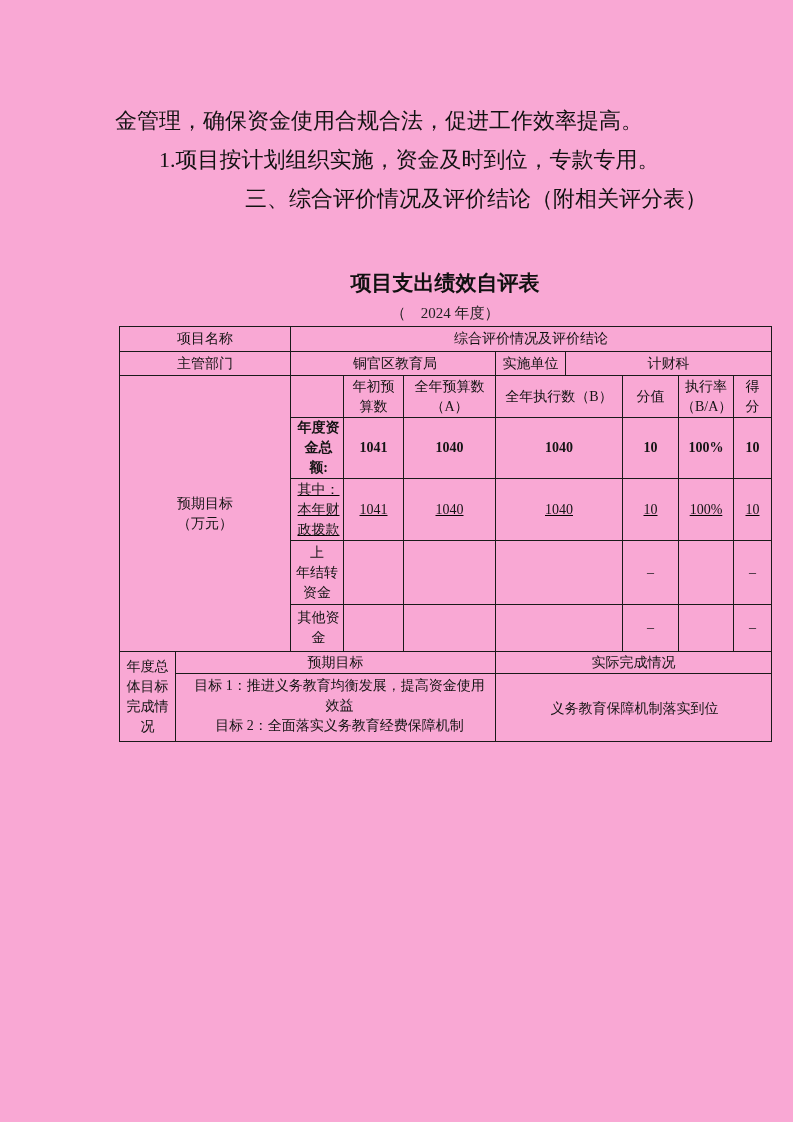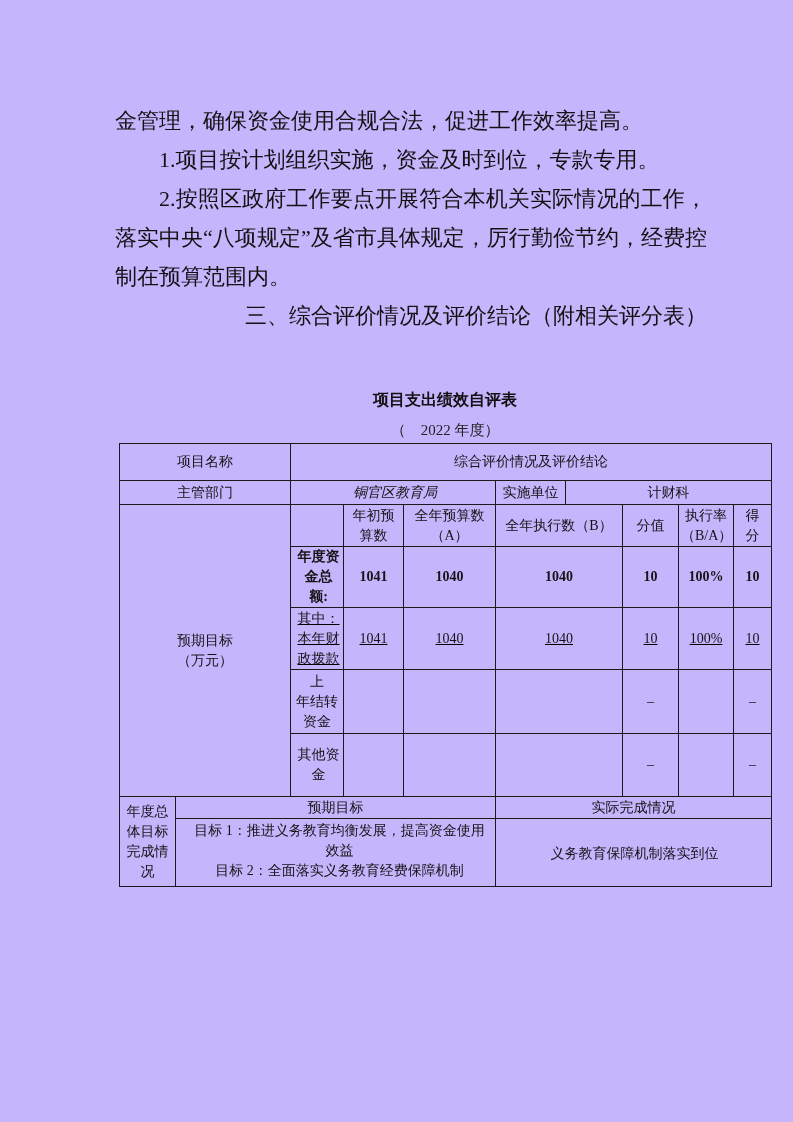--- a/index.html
+++ b/index.html
@@ -1,19 +1,19 @@
 <!DOCTYPE html>
 <html><head>
 <meta charset="utf-8">
 <style>
   html,body { margin:0; padding:0; background:#ffffff; }
   .page {
     position:relative;
     width:793px; height:1122px;
-    background:#c4b5fd;
+    background:#f9a8d4;
     overflow:hidden;
     font-family:"Liberation Serif","DejaVu Serif",serif;
     color:#000;
   }
   .bodytext { padding:101px 86px 0 115px; }
   .para {
     margin:0;
     font-size:22px;
     line-height:39px;
     text-align:justify;
@@ -24,21 +24,21 @@
   .para.heading {
     font-family:"Liberation Sans","DejaVu Sans",sans-serif;
     font-weight:normal;
     text-align:right;
   }
   .table-block { margin:50px 0 0 119px; width:652px; }
   .tbl-title {
     text-align:center;
     font-family:"Liberation Sans","DejaVu Sans",sans-serif;
     font-weight:bold;
-    font-size:16px;
+    font-size:21px;
     line-height:30px;
     color:#111;
   }
   .tbl-subtitle {
     text-align:center;
     font-size:15px;
     line-height:21px;
     margin-top:5px;
     white-space:pre;
     color:#222;
@@ -53,63 +53,62 @@
     border:1px solid #1a1a1a;
     padding:0 2px;
     text-align:center;
     vertical-align:middle;
     font-size:14px;
     line-height:20px;
     overflow:hidden;
     color:#141414;
   }
   .pre { white-space:pre-line; }
-  .t-left { text-align:left; padding-left:6px !important;font-style:italic; }
+  .t-left { text-align:left; padding-left:6px !important; }
   .sub-label { text-align:left; padding-left:5px !important; white-space:pre-line; }
   .funds-label { font-size:15px; line-height:28px; white-space:pre-line; }
   .goal-label { line-height:23px; white-space:pre-line; }
   .goals-cell {
     vertical-align:bottom;
     text-align:left;
     padding:2px 4px 5px 12px !important;
     font-size:13.5px;
     line-height:21px;
   }
   .actual-cell {
     vertical-align:top;
     text-align:left;
     padding:3px 4px 0 6px !important;
     font-size:12px;
     line-height:18px;
   }
-  tr.r1 { height:37px; }
+  tr.r1 { height:25px; }
   tr.r2 { height:24px; }
   tr.r3 { height:42px; }
   tr.r4 { height:61px;font-weight:bold; }
   tr.r5 { height:62px;text-decoration:underline; }
   tr.r6 { height:64px; }
-  tr.r7 { height:63px; }
+  tr.r7 { height:47px; }
   tr.r8 { height:22px;margin-left:24px; }
   tr.r9 { height:61px; }
 </style>
 </head>
 <body>
 
 <div class="page">
 
   <div class="bodytext">
     <p class="para no-indent">金管理，确保资金使用合规合法，促进工作效率提高。</p>
     <p class="para">1.项目按计划组织实施，资金及时到位，专款专用。</p>
-    <p class="para">2.按照区政府工作要点开展符合本机关实际情况的工作，落实中央“八项规定”及省市具体规定，厉行勤俭节约，经费控制在预算范围内。</p>
     <p class="para heading">三、综合评价情况及评价结论（附相关评分表）</p>
   </div>
 
   <div class="table-block">
     <div class="tbl-title">项目支出绩效自评表</div>
-    <div class="tbl-subtitle">（    2022 年度）</div>
+    <div class="tbl-subtitle">（    2024 年度）</div>
 
     <table class="selfeval">
       <colgroup>
         <col style="width:56px">
           <col style="width:115px">
           <col style="width:53px">
         <col style="width:60px">
           <col style="width:92px">
           <col style="width:70px">
         <col style="width:57px">

